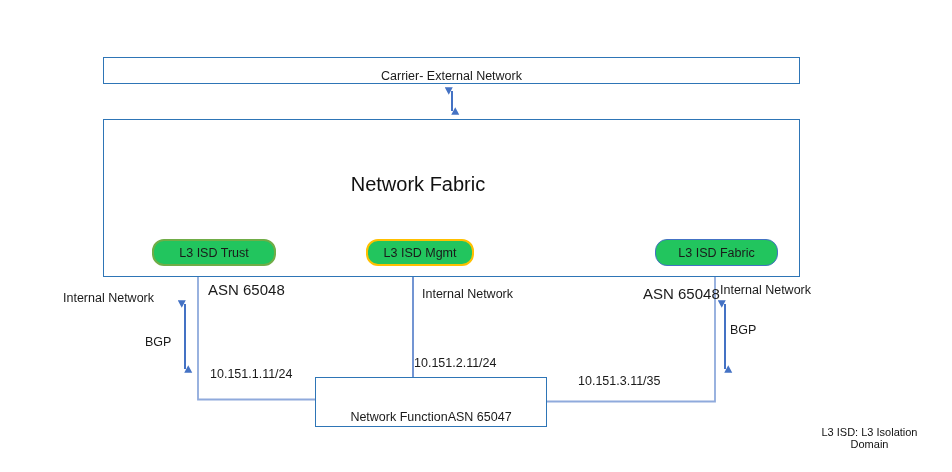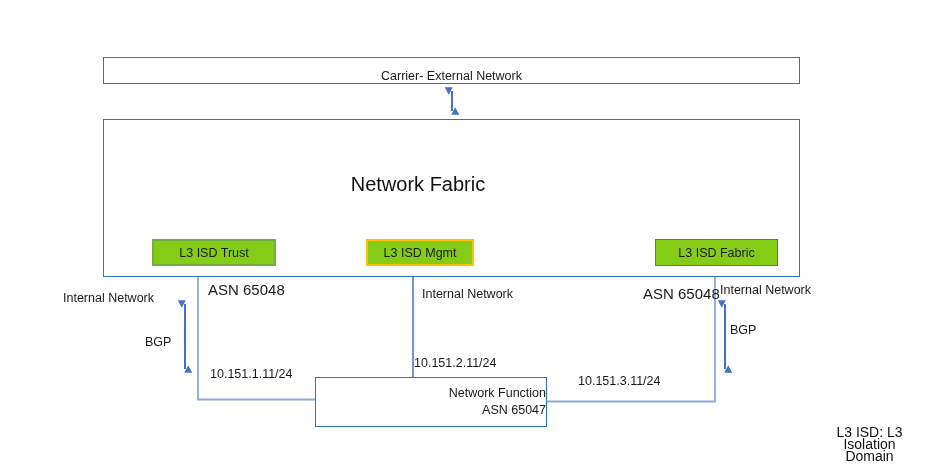--- a/index.html
+++ b/index.html
@@ -19,37 +19,37 @@
     box-sizing:border-box;
   }
   .carrier-box{left:103px;top:57px;width:697px;height:27px;font-size:12.5px;}
   .fabric-box{left:103px;top:119px;width:697px;height:158px;}
   .fabric-title{
     position:absolute;left:318px;top:159px;width:200px;
     text-align:center;font-size:20px;color:#111;margin-top:14px;
   }
   .isd-box{
     position:absolute;top:239px;height:27px;
-    background:#84cc16;border-radius:0;
+    background:#22c55e;border-radius:12px;
     display:flex;align-items:center;justify-content:center;
     font-size:12.5px;box-sizing:border-box;
   }
   .isd-trust{left:152px;width:124px;border:2px solid #70AD47;}
   .isd-mgmt{left:366px;width:108px;border:2px solid #FFC000;}
   .isd-untrust{left:655px;width:123px;border:1.5px solid #4472C4;}
   .nf-box{
     left:315px;top:377px;width:232px;height:50px;
-    flex-direction:column;line-height:17px;font-size:12.5px;
+    flex-direction:row;line-height:17px;font-size:12.5px;
   }
   .lbl{position:absolute;white-space:nowrap;color:#1a1a1a;}
   .f12{font-size:12.5px;}
   .f11{font-size:15px;}
   .footnote{
     position:absolute;left:812px;top:426px;width:115px;
-    text-align:center;font-size:14px;line-height:12px;color:#111;
+    text-align:center;font-size:11px;line-height:12px;color:#111;
   }
   svg.overlay{position:absolute;left:0;top:0;pointer-events:none;}
 </style>
 </head>
 <body>
 
 <div id="canvas">
 
   <svg class="overlay" width="952" height="472" viewBox="0 0 952 472">
     <defs>
@@ -95,20 +95,20 @@
   <div class="lbl f12" style="left:145px;top:335px;">BGP</div>
 
   <div class="lbl f12" style="left:422px;top:287px;">Internal Network</div>
 
   <div class="lbl f11" style="left:643px;top:285px;">ASN 65048</div>
   <div class="lbl f12" style="left:720px;top:283px;">Internal Network</div>
   <div class="lbl f12" style="left:730px;top:323px;">BGP</div>
 
   <div class="lbl f12" style="left:210px;top:367px;text-align:right;">10.151.1.11/24</div>
   <div class="lbl f12" style="left:414px;top:356px;">10.151.2.11/24</div>
-  <div class="lbl f12" style="left:578px;top:374px;">10.151.3.11/24</div>
+  <div class="lbl f12" style="left:578px;top:374px;">10.151.3.11/35</div>
 
   <div class="footnote">
     <div>L3 ISD: L3 Isolation</div>
     <div>Domain</div>
   </div>
 
 </div>
 
 </body></html>

